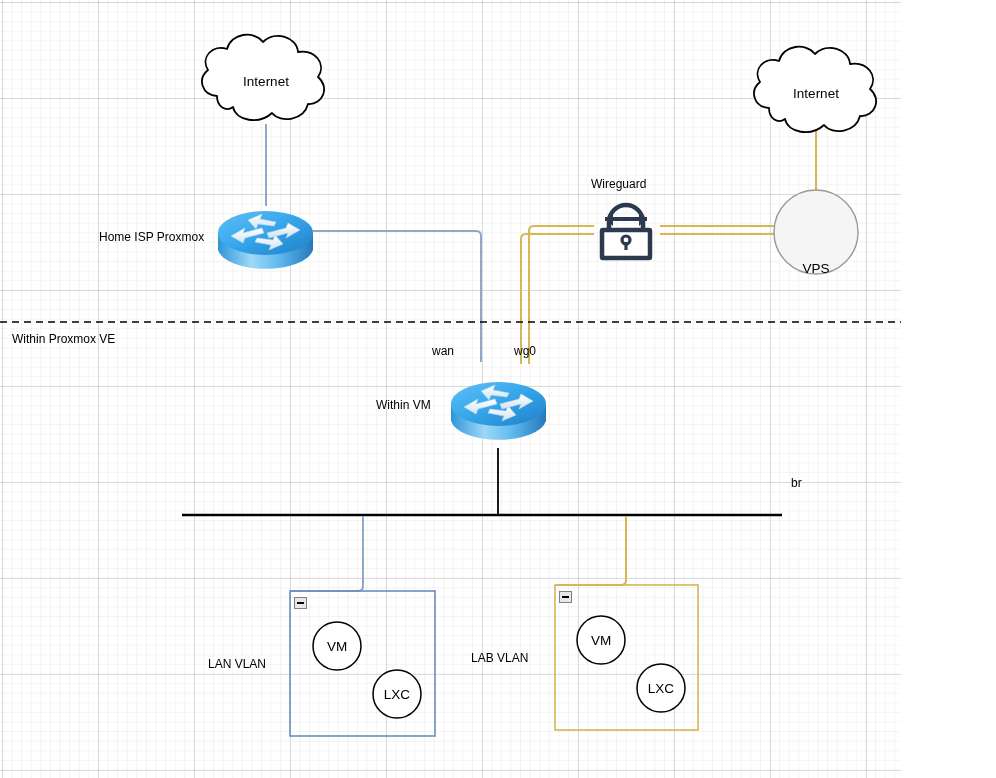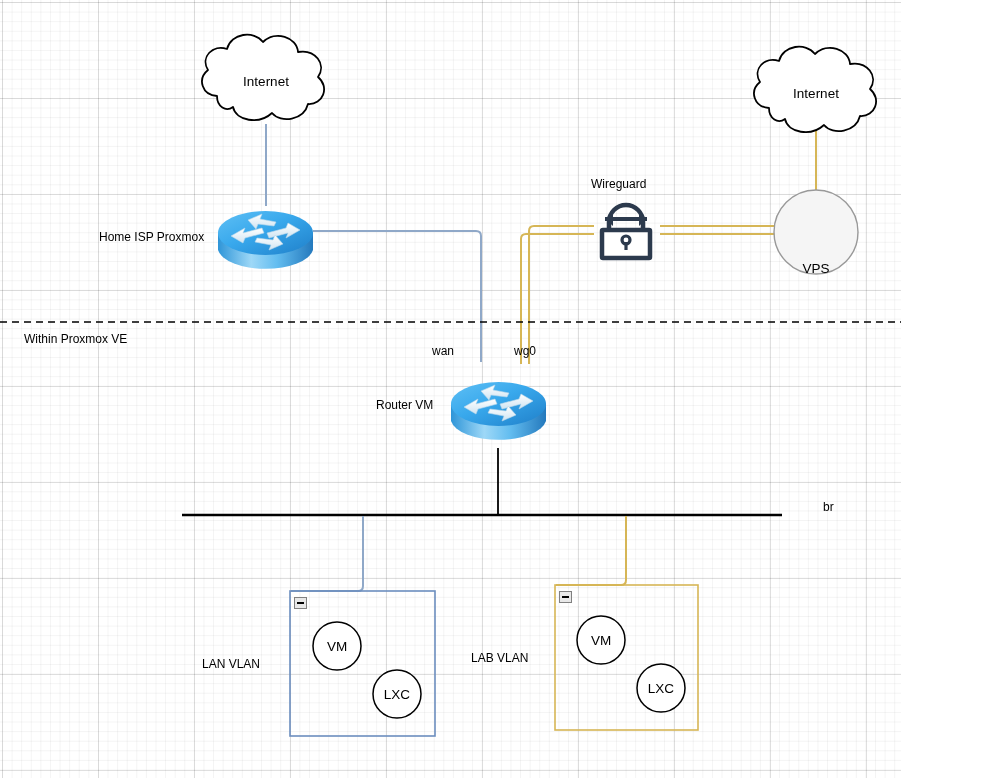--- a/index.html
+++ b/index.html
@@ -216,31 +216,31 @@
   <div class="node-text" style="left:216px; top:75px; width:100px;">Internet</div>
 
   <div class="node-text" style="left:766px; top:87px; width:100px;">Internet</div>
 
   <div class="lbl" style="left:99px; top:231px;">Home ISP Proxmox</div>
 
   <div class="lbl" style="left:591px; top:178px;">Wireguard</div>
 
   <div class="node-text" style="left:766px; top:226px; width:100px;margin-top:36px;">VPS</div>
 
-  <div class="lbl" style="left:24px; top:333px;">Within Proxmox VE</div>
+  <div class="lbl" style="left:12px; top:333px;">Within Proxmox VE</div>
 
   <div class="lbl" style="left:432px; top:345px;">wan</div>
 
   <div class="lbl" style="left:514px; top:345px;">wg0</div>
 
-  <div class="lbl" style="left:376px; top:399px;">Router VM</div>
-
-  <div class="lbl" style="left:791px; top:501px;margin-left:32px;">br</div>
-
-  <div class="lbl" style="left:202px; top:658px;">LAN VLAN</div>
+  <div class="lbl" style="left:376px; top:399px;">Within VM</div>
+
+  <div class="lbl" style="left:791px; top:477px;">br</div>
+
+  <div class="lbl" style="left:208px; top:658px;">LAN VLAN</div>
 
   <div class="lbl" style="left:471px; top:652px;">LAB VLAN</div>
 
   <div class="node-text" style="left:312px; top:640px; width:50px;">VM</div>
   <div class="node-text" style="left:372px; top:688px; width:50px;">LXC</div>
 
   <div class="node-text" style="left:576px; top:634px; width:50px;">VM</div>
   <div class="node-text" style="left:636px; top:682px; width:50px;">LXC</div>
 
   <div class="collapse-btn" style="left:294px; top:597px;">

